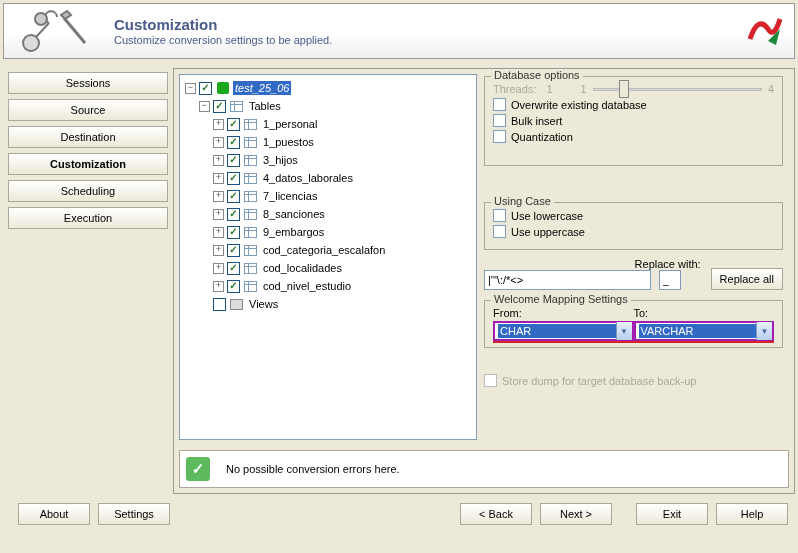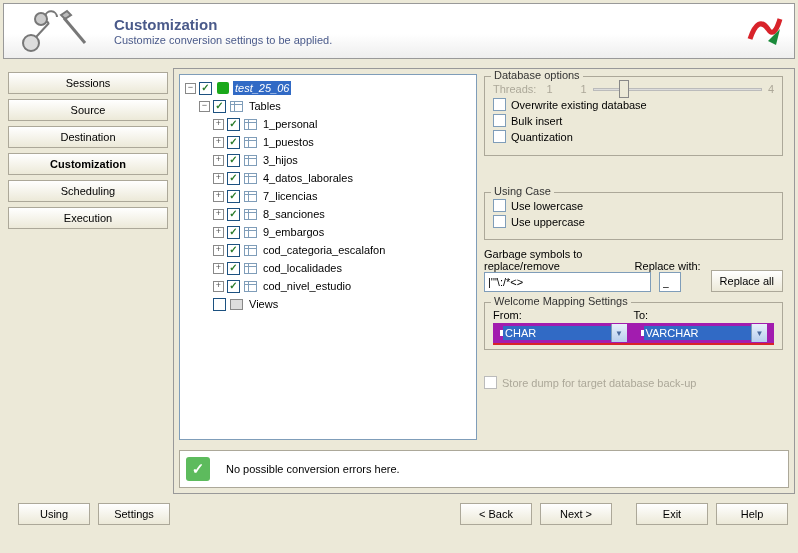--- a/index.html
+++ b/index.html
@@ -39,21 +39,21 @@
 .opts { flex: 1; padding: 2px 6px 2px 2px; }
 .grp { border: 1px solid #aca899; padding: 6px 8px 8px 8px; margin-bottom: 8px; position: relative; }
 .grp-title { position: absolute; top: -8px; left: 6px; background: #ece9d8; padding: 0 3px; color: #333; }
 .row { display: flex; align-items: center; margin-bottom: 3px; }
 .disabled { color: #aca899; }
 .cb { width: 13px; height: 13px; border: 1px solid #7f9db9; background:#fff; margin-right: 5px; flex-shrink:0; }
 .slider { flex:1; height:3px; background:#ddd; margin:0 6px; position:relative; border:1px solid #bbb;}
 .slider-thumb { position:absolute; width:10px; height:18px; background:#ece9d8; border:1px solid #888; top:-9px; left:15%;}
 .txt-in { background:#fff; border:1px solid #7f9db9; height:20px; padding:0 3px; }
 .btn { background:linear-gradient(to bottom,#fff,#ece9d8); border:1px solid #aca899; height:22px; padding:0 8px; cursor:pointer; }
-.drop { background:#fff; border:7px solid #a21caf; height:20px; display:flex; align-items:center; padding:0 0 0 3px; position:relative; }
+.drop { background:#fff; border:2px solid #a21caf; height:20px; display:flex; align-items:center; padding:0 0 0 3px; position:relative; }
 .drop .selv { flex:1; background:#316ac5; color:#fff; padding:1px 2px; }
 .drop-arrow { width:16px; height:18px; background:linear-gradient(to bottom,#e8f0fb,#b8ceee); border-left:1px solid #7f9db9; display:flex; align-items:center; justify-content:center; color:#4a6a9e; font-size:8px;}
 .redline { height:2px; background:#d8232a;}
 .map-row { display:flex; }
 .map-col { flex:1; }
 .map-lbl { margin-bottom:2px; }
 
 .status { display:flex; align-items:center; height:38px; margin:5px; border:1px solid #aca899; background:#fff; }
 .status-ico { width:36px; display:flex; align-items:center; justify-content:center; }
 .status-ico .box { width:24px; height:24px; background:#5dbb5d; border-radius:3px; display:flex; align-items:center; justify-content:center; color:#fff; font-size:15px; font-weight:bold;}
@@ -202,21 +202,21 @@
           <div class="tree-node ind2">
             <div style="width: 14px; flex-shrink: 0;"></div>
             <div class="tree-check"></div>
             <div class="tree-icon">
               <div class="vw-ico"></div>
             </div>
             <span class="tree-label">Views</span>
           </div>
         </div>
       <div class="opts">
-        <div class="grp" style="height:80px;">
+        <div class="grp" style="height:90px;">
           <div class="grp-title">Database options</div>
           <div class="row disabled">
             <span>Threads:</span>
             <span style="margin-left:10px">1</span>
             <span style="margin-left:28px">1</span>
             <div class="slider">
                 <div class="slider-thumb"></div>
               </div>
             <span>4</span>
           </div>
@@ -240,21 +240,20 @@
               <div class="cb"></div>
               <span>Use lowercase</span>
             </div>
           <div class="row">
               <div class="cb"></div>
               <span>Use uppercase</span>
             </div>
         </div>
         <div class="row" style="margin-top:6px; gap:8px; align-items:flex-end;">
           <div style="flex:1;">
-            <div>Garbage symbols to replace/remove</div>
             <input class="txt-in" style="width: 100%;" value="|'&quot;\:/*&lt;&gt;">
           </div>
           <div style="width:44px;">
             <div style="white-space:nowrap; margin-left:-24px;">Replace with:</div>
             <input class="txt-in" style="width: 22px;" value="_">
           </div>
           <button class="btn">Replace all</button>
         </div>
         <div class="grp" style="margin-top:10px; padding-bottom:4px;">
           <div class="grp-title">Welcome Mapping Settings</div>
@@ -286,20 +285,20 @@
     <div class="status">
       <div class="status-ico">
           <div class="box">✓</div>
         </div>
       <div class="status-text">No possible conversion errors here.</div>
     </div>
   </div>
 </div>
 
 <div class="footer">
-  <button class="btn">Using</button>
+  <button class="btn">About</button>
   <button class="btn">Settings</button>
   <div class="spacer"></div>
   <button class="btn">&lt; Back</button>
   <button class="btn">Next &gt;</button>
   <button class="btn" style="margin-left:24px;">Exit</button>
   <button class="btn">Help</button>
 </div>
 
 </body></html>

